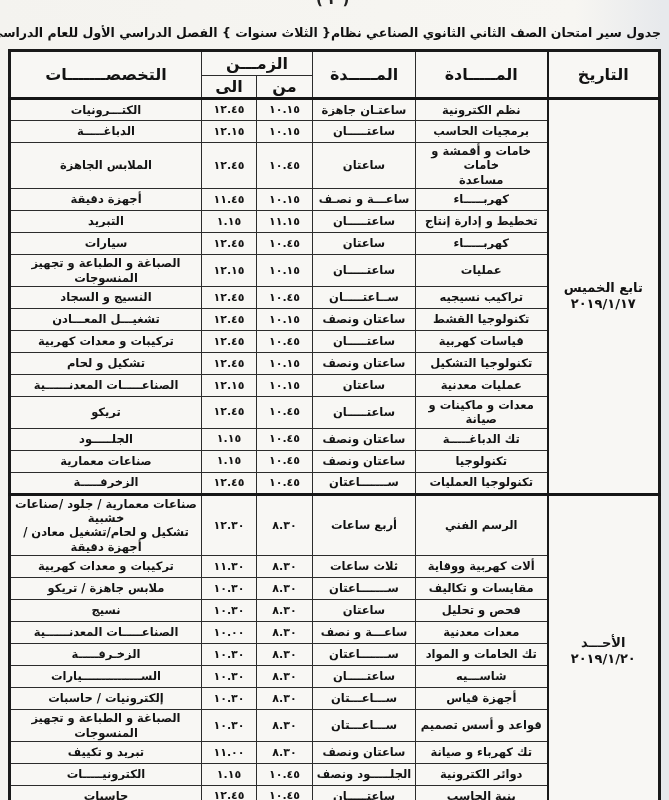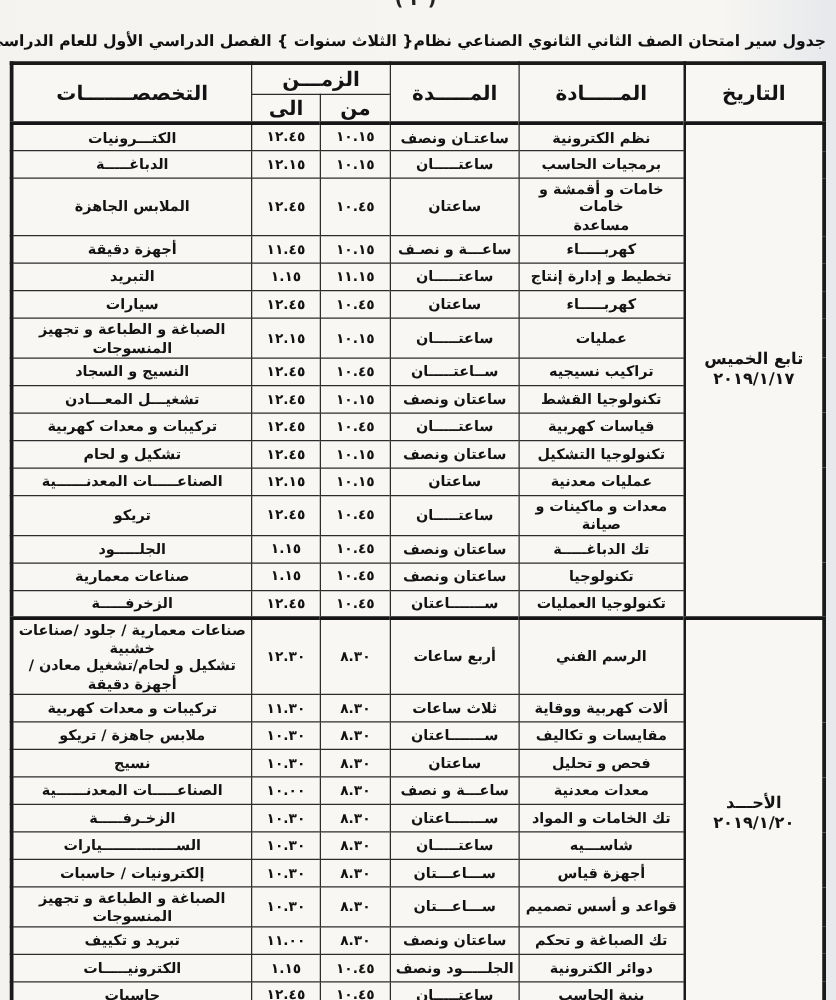--- a/index.html
+++ b/index.html
@@ -101,21 +101,21 @@
         <th class="h-sub h-to">الى</th>
       </tr>
     </thead>
     <tbody id="schedule-body">
         <tr class="section-first">
           <td rowspan="16" class="c-date">
             <div class="date-line">تابع الخميس</div>
             <div class="date-line">٢٠١٩/١/١٧</div>
           </td>
           <td class="c-subject">نظم الكترونية</td>
-          <td class="c-duration">ساعتـان ونصف</td>
+          <td class="c-duration">ساعتـان جاهزة</td>
           <td class="c-from">١٠.١٥</td>
           <td class="c-to">١٢.٤٥</td>
           <td class="c-spec">الكتـــرونيات</td>
         </tr>
         <tr>
           <td class="c-subject">برمجيات الحاسب</td>
           <td class="c-duration">ساعتـــــان</td>
           <td class="c-from">١٠.١٥</td>
           <td class="c-to">١٢.١٥</td>
           <td class="c-spec">الدباغـــــة</td>
@@ -281,21 +281,21 @@
           <td class="c-spec">إلكترونيات / حاسبات</td>
         </tr>
         <tr>
           <td class="c-subject">قواعد و أسس تصميم</td>
           <td class="c-duration">ســـاعـــتان</td>
           <td class="c-from">٨.٣٠</td>
           <td class="c-to">١٠.٣٠</td>
           <td class="c-spec">الصباغة و الطباعة و تجهيز المنسوجات</td>
         </tr>
         <tr>
-          <td class="c-subject">تك الصباغة و تحكم</td>
+          <td class="c-subject">تك كهرباء و صيانة</td>
           <td class="c-duration">ساعتان ونصف</td>
           <td class="c-from">٨.٣٠</td>
           <td class="c-to">١١.٠٠</td>
           <td class="c-spec">تبريد و تكييف</td>
         </tr>
         <tr>
           <td class="c-subject">دوائر الكترونية</td>
           <td class="c-duration">الجلـــــود ونصف</td>
           <td class="c-from">١٠.٤٥</td>
           <td class="c-to">١.١٥</td>

